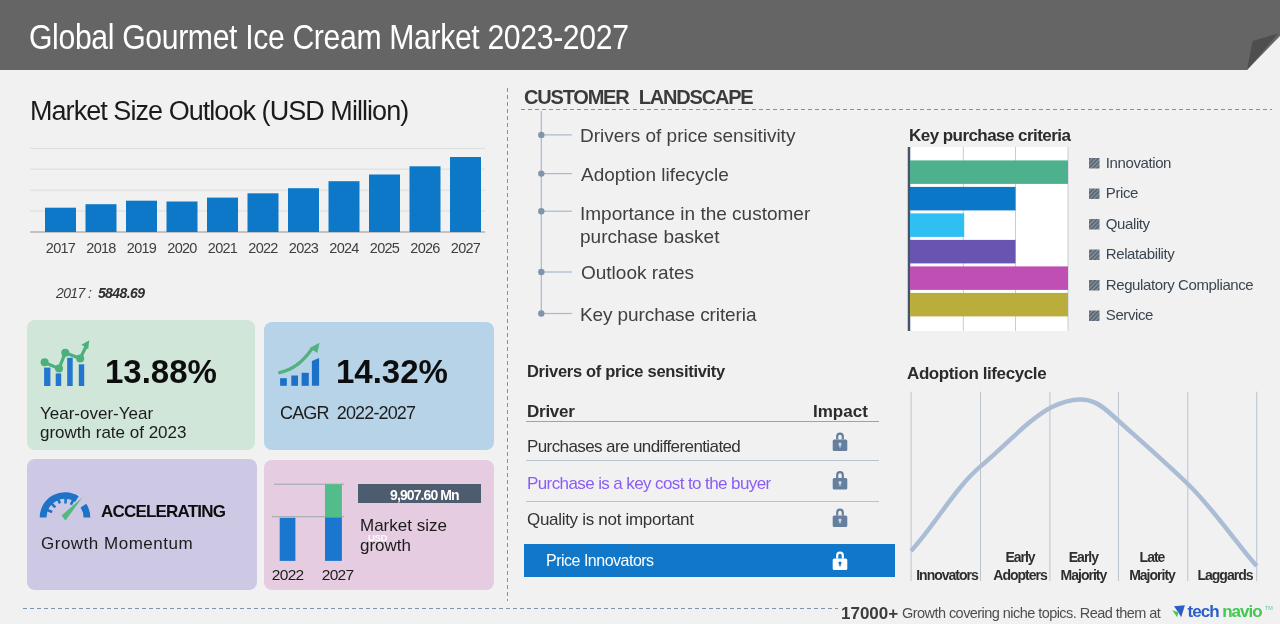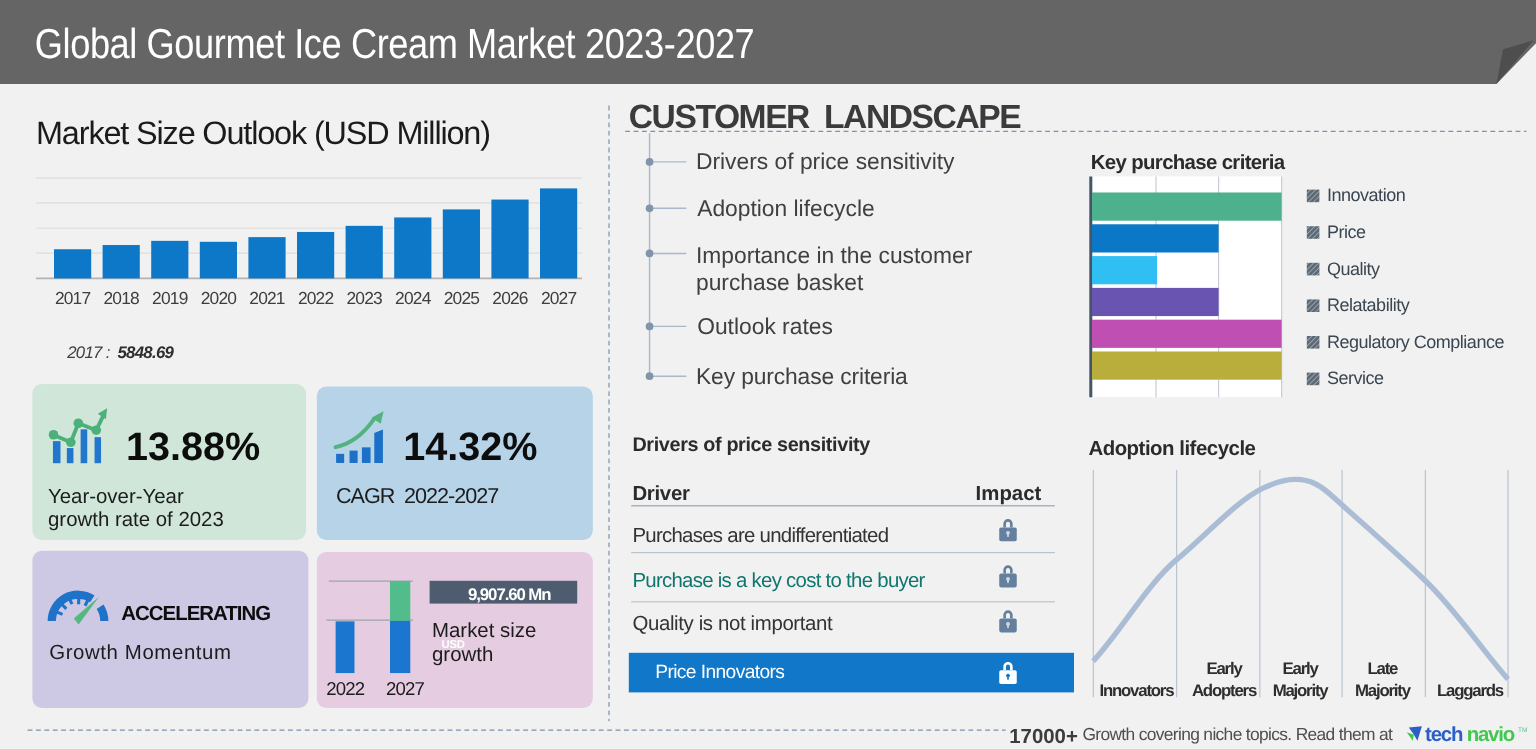--- a/index.html
+++ b/index.html
@@ -120,21 +120,21 @@
 <div class="abs" style="left:368px;top:489px;font-size:9.5px;font-weight:bold;color:#fff;letter-spacing:-0.3px;line-height:9.5px;margin-top:44px;">USD</div>
 <div class="abs" style="left:390px;top:488px;font-size:14px;font-weight:bold;color:#fff;letter-spacing:-0.9px;line-height:14px;">9,907.60 Mn</div>
 <div class="abs" id="msg" style="left:360px;top:516px;font-size:17px;color:#1c1c1c;line-height:20px;">Market size<br>growth</div>
 
 <svg class="abs" style="left:0;top:0" width="1280" height="624" viewBox="0 0 1280 624">
   <line x1="507.5" y1="88" x2="507.5" y2="601" stroke="#7d92ab" stroke-width="1" stroke-dasharray="4,3"></line>
   <line x1="521" y1="109.5" x2="1272" y2="109.5" stroke="#7d92ab" stroke-width="1" stroke-dasharray="4,3"></line>
   <line x1="23" y1="608.5" x2="838" y2="608.5" stroke="#7d92ab" stroke-width="1" stroke-dasharray="4,3"></line>
 </svg>
 
-<div class="abs" id="cl" style="left:524px;top:87px;font-size:28px;font-weight:bold;color:#3b3b3b;letter-spacing:-1.2px;word-spacing:6px;line-height:21px;">CUSTOMER LANDSCAPE</div>
+<div class="abs" id="cl" style="left:524px;top:87px;font-size:20px;font-weight:bold;color:#3b3b3b;letter-spacing:-1.2px;word-spacing:6px;line-height:21px;">CUSTOMER LANDSCAPE</div>
 
 <svg class="abs" style="left:530px;top:110px" width="60" height="220" viewBox="0 0 60 220">
   <line x1="11.3" y1="1" x2="11.3" y2="203" stroke="#a9b9cb" stroke-width="1.2"></line>
   <g stroke="#a9b9cb" stroke-width="1.2">
     <line x1="11.3" y1="24.9" x2="42" y2="24.9"></line>
     <line x1="11.3" y1="63.6" x2="42" y2="63.6"></line>
     <line x1="11.3" y1="101.2" x2="42" y2="101.2"></line>
     <line x1="11.3" y1="162" x2="42" y2="162"></line>
     <line x1="11.3" y1="203.5" x2="42" y2="203.5"></line>
   </g>
@@ -154,21 +154,21 @@
 <div class="abs li" style="left:580px;top:304.5px;font-size:19px;color:#404040;letter-spacing:-0.1px;line-height:19px;">Key purchase criteria</div>
 
 <div class="abs" id="dps" style="left:527px;top:363px;font-size:16.5px;font-weight:bold;color:#2b2b2b;letter-spacing:-0.3px;line-height:16.5px;">Drivers of price sensitivity</div>
 
 <div class="abs" style="left:527px;top:403px;font-size:17px;font-weight:bold;color:#2b2b2b;letter-spacing:-0.25px;line-height:17px;">Driver</div>
 <div class="abs" style="left:813px;top:403px;font-size:17px;font-weight:bold;color:#2b2b2b;letter-spacing:0px;line-height:17px;">Impact</div>
 <div class="abs" style="left:526px;top:421px;width:353px;height:1px;background:#93a5b7;"></div>
 
 <div class="abs" style="left:527px;top:438px;font-size:17px;color:#333;letter-spacing:-0.6px;line-height:17px;">Purchases are undifferentiated</div>
 <div class="abs" style="left:526px;top:460px;width:353px;height:1px;background:#b9c2cd;"></div>
-<div class="abs" style="left:527px;top:475px;font-size:17px;color:#0f766e;letter-spacing:-0.6px;line-height:17px;">Purchase is a key cost to the buyer</div>
+<div class="abs" style="left:527px;top:475px;font-size:17px;color:#8b5cf6;letter-spacing:-0.6px;line-height:17px;">Purchase is a key cost to the buyer</div>
 <div class="abs" style="left:526px;top:501px;width:353px;height:1px;background:#b9c2cd;"></div>
 <div class="abs" style="left:527px;top:511px;font-size:17px;color:#333;letter-spacing:-0.3px;line-height:17px;">Quality is not important</div>
 
 <div class="abs" style="left:524px;top:544px;width:371px;height:33px;background:#1077c9;"></div>
 <div class="abs" style="left:546px;top:553px;font-size:16px;color:#fff;letter-spacing:-0.5px;line-height:16px;">Price Innovators</div>
 
 <svg class="abs" style="left:830px;top:431px" width="22" height="150" viewBox="0 0 22 150">
   <g>
     <path d="M7.2,8.5 L7.2,5.5 A 2.8,2.8 0 0 1 12.8,5.5 L12.8,8.5" fill="none" stroke="#64809e" stroke-width="2.2"></path>
     <rect x="2.7" y="8.5" width="14.6" height="11.5" rx="1.5" fill="#64809e"></rect>

